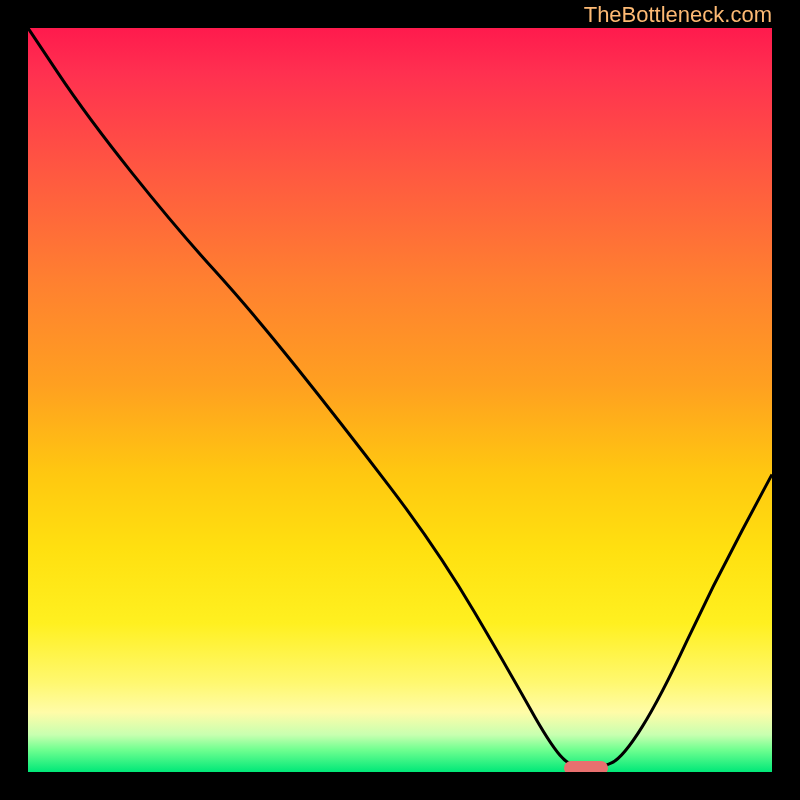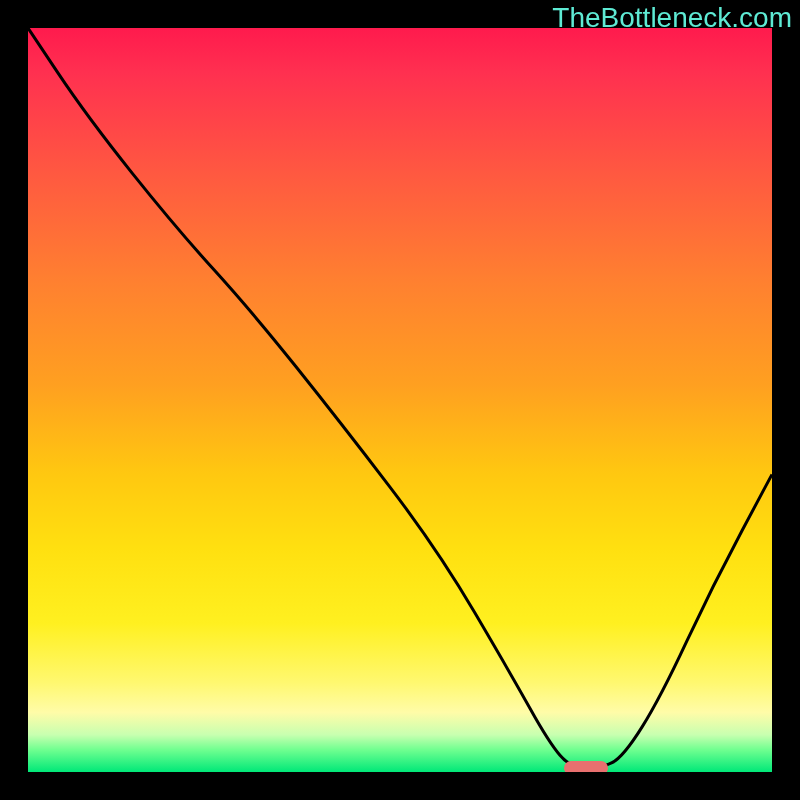--- a/index.html
+++ b/index.html
@@ -6,23 +6,23 @@
   body {
     width: 800px;
     height: 800px;
     background: #000;
     position: relative;
     font-family: Arial, sans-serif;
   }
   .watermark {
     position: absolute;
     top: 2px;
-    right: 8px;
-    color: #5eead4;
-    font-size: 28px;
+    right: 28px;
+    color: #fdba74;
+    font-size: 22px;
     font-weight: 500;
     z-index: 10;
   }
   .plot-area {
     position: absolute;
     left: 28px;
     top: 28px;
     width: 744px;
     height: 744px;
     overflow: hidden;

